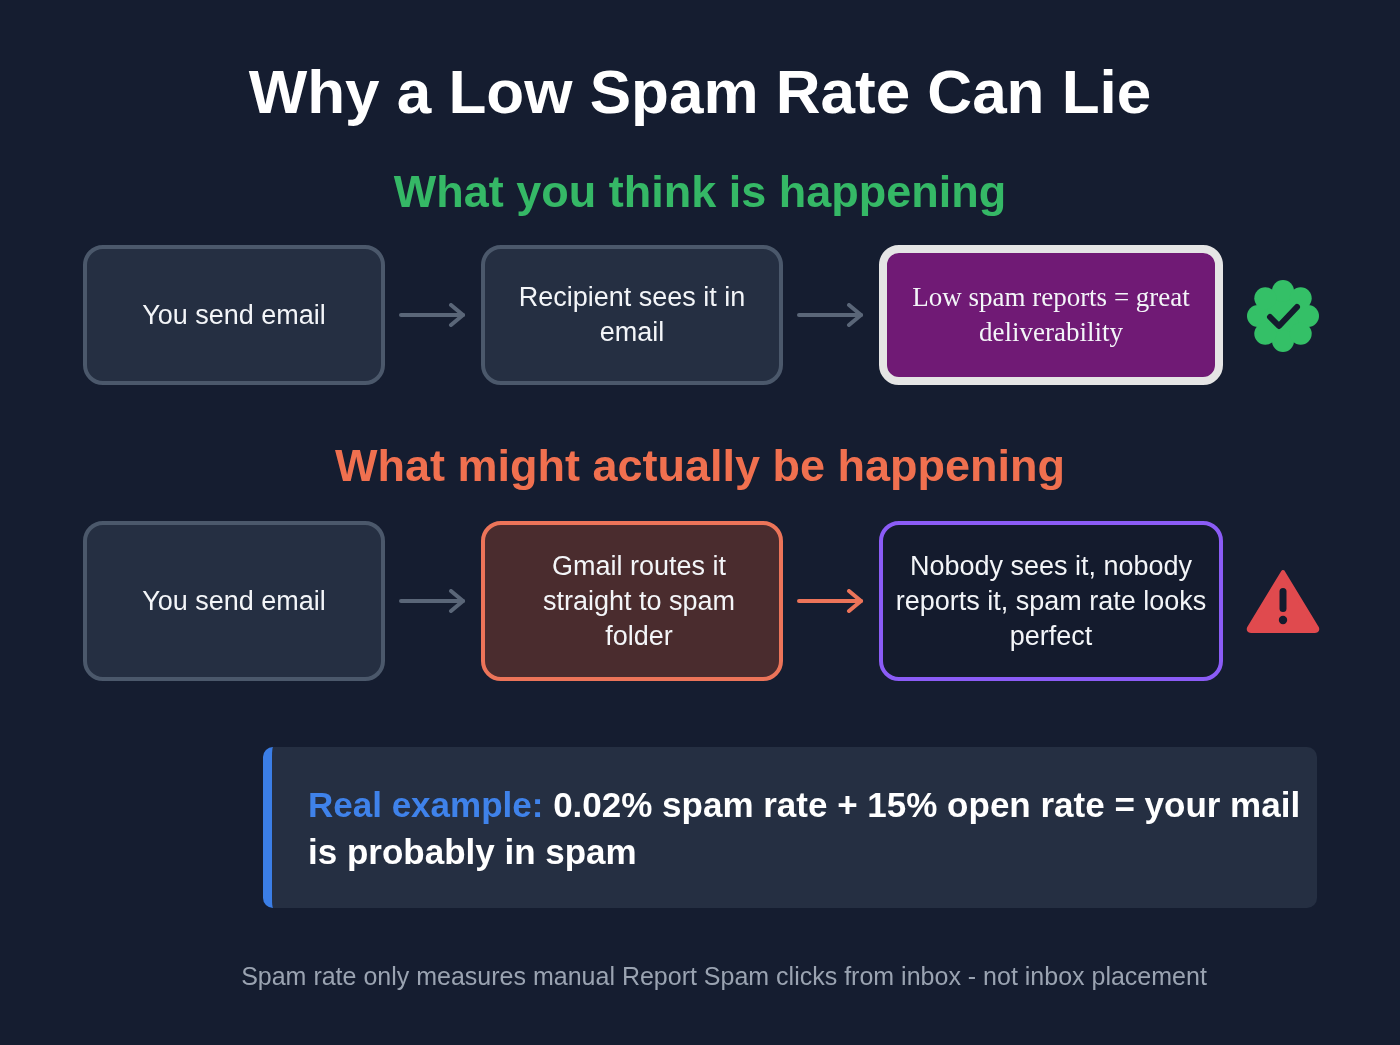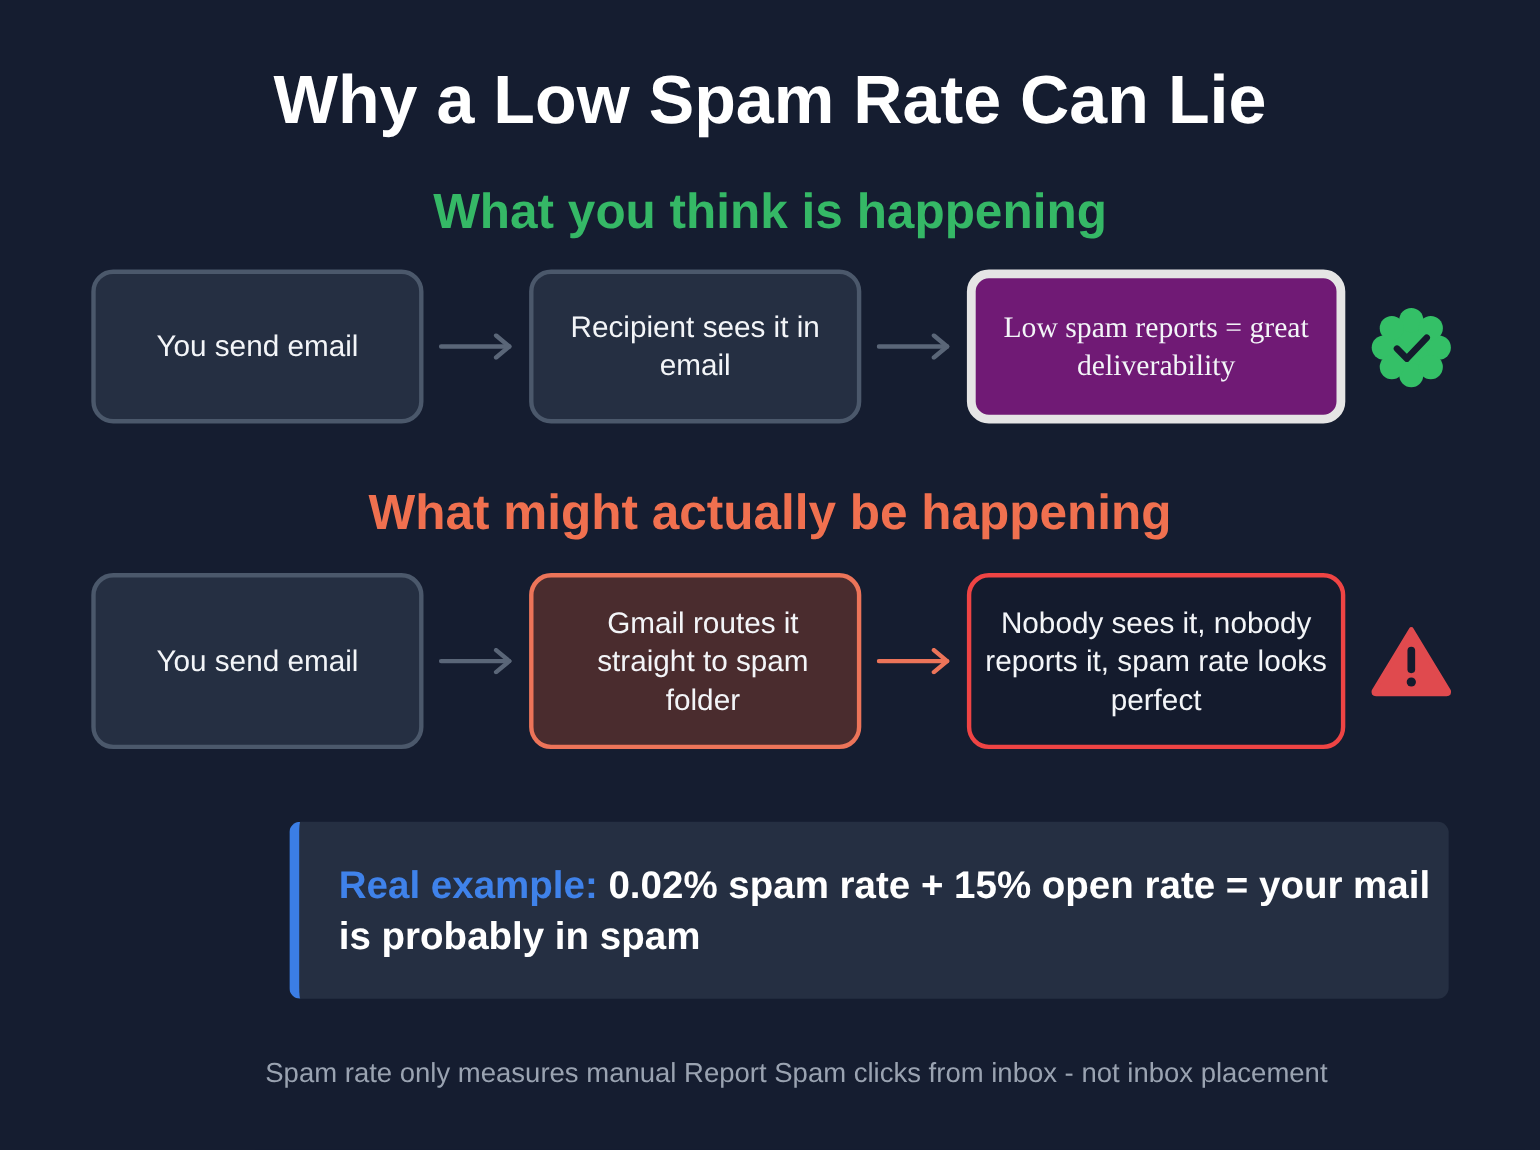--- a/index.html
+++ b/index.html
@@ -26,21 +26,21 @@
   .box {
     position: absolute; box-sizing: border-box;
     width: 302px; border-radius: 20px;
     display: flex; align-items: center; justify-content: center;
     text-align: center; font-size: 27px; line-height: 35px; color: #f3f5f8;
     padding: 0 10px;
   }
   .box-neutral { background: #252f42; border: 4px solid #4b586b; }
   .box-green { background: #701a75; border: 8px solid #e5e5e5; width: 344px; font-family: Liberation Serif, serif; }
   .box-orange { background: #4a2c2e; border: 4px solid #ec7459; }
-  .box-red { background: #141b2d; border: 4px solid #ef4444; width: 344px; }
+  .box-red { background: #141b2d; border: 4px solid #8b5cf6; width: 344px; }
 
   .row1 { top: 245px; height: 140px; }
   .row2 { top: 521px; height: 160px; }
 
   .arrow { position: absolute; width: 68px; height: 24px; }
   .icon { position: absolute; }
 
   .callout {
     position: absolute; left: 263px; top: 747px; width: 1054px; height: 161px;
     box-sizing: border-box; background: #252f42; border-radius: 10px;

